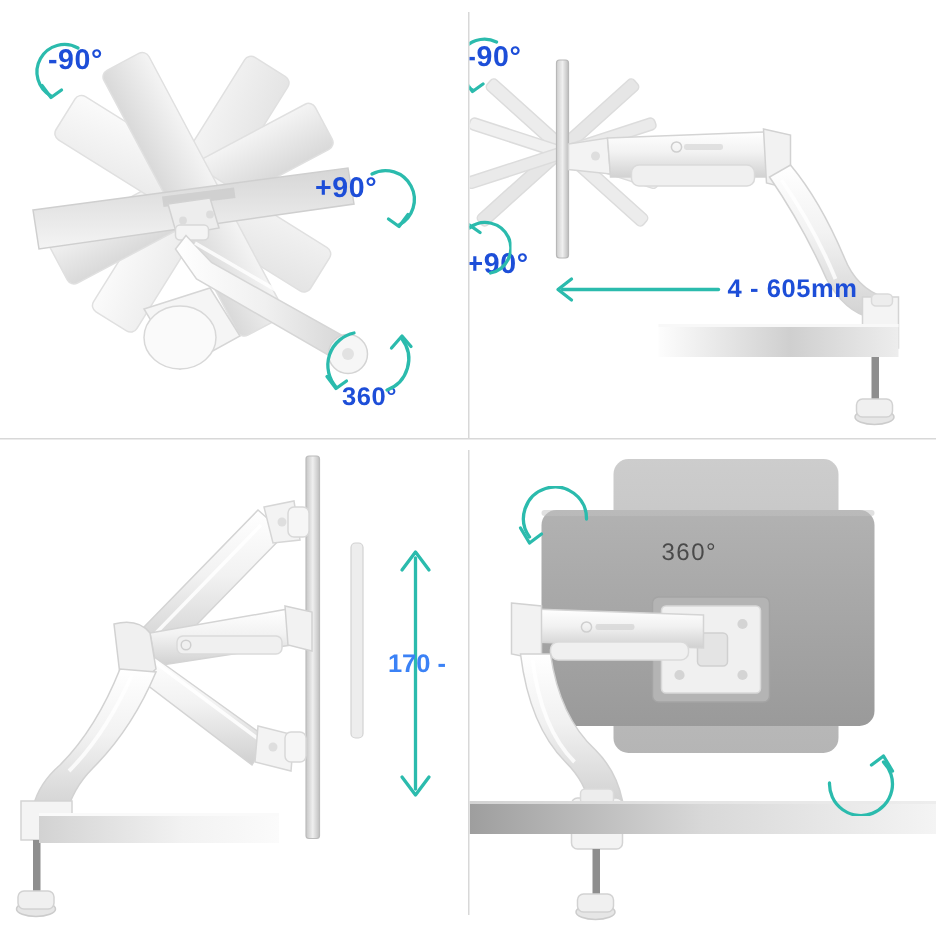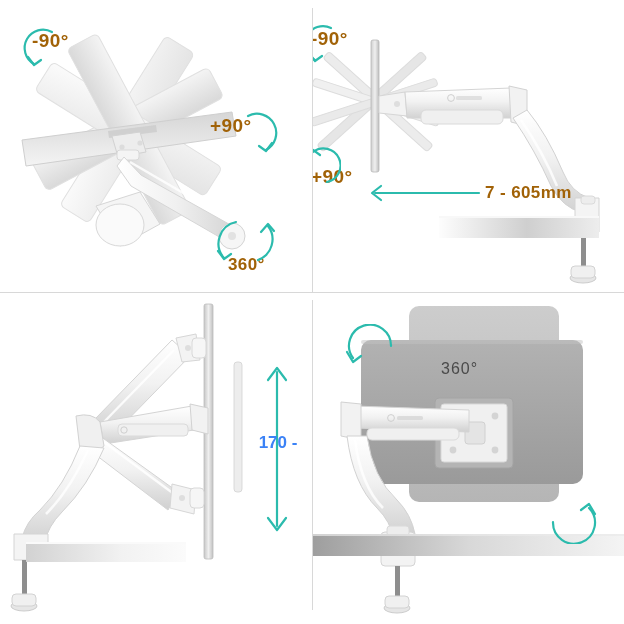--- a/index.html
+++ b/index.html
@@ -13,21 +13,21 @@
 
   .panel{position:absolute;overflow:hidden;}
   #panel-tl{left:0;top:0;width:311px;height:292px;}
   #panel-tr{left:313px;top:0;width:311px;height:292px;}
   #panel-bl{left:0;top:294px;width:311px;height:330px;}
   #panel-br{left:313px;top:294px;width:311px;height:330px;}
 
   .svgwrap{position:absolute;left:0;top:0;width:100%;height:100%;}
 
   
-  .anno{position:absolute;color:#a16207;font-weight:bold;letter-spacing:.4px;
+  .anno{position:absolute;color:#1d4ed8;font-weight:bold;letter-spacing:.4px;
         white-space:nowrap;user-select:none;}
   .anno-lg{font-size:19px;}
   .anno-md{font-size:17px;}
   .anno-360-screen{font-size:16px;color:#4a4a4a;font-weight:normal;letter-spacing:1px;}
   .anno-stack{position:absolute;color:#3b82f6;font-weight:bold;font-size:17px;
               line-height:22px;text-align:center;white-space:nowrap;}
 </style>
 </head>
 <body>
 
@@ -197,21 +197,21 @@
     <div class="anno anno-lg" style="left:-2px;top:166px;">+90°</div>
     <svg style="position:absolute;left:-12px;top:142px;" width="40" height="48" viewBox="0 0 40 48">
       <path d="M26 40 A17 17 0 1 0 12 10" fill="none" stroke="#2bbbad" stroke-width="2.2" stroke-linecap="round"></path>
       <path d="M6 16 L12 8 L19 13" fill="none" stroke="#2bbbad" stroke-width="2.2" stroke-linecap="round" stroke-linejoin="round"></path>
     </svg>
 
     <svg style="position:absolute;left:46px;top:182px;" width="122" height="22" viewBox="0 0 122 22">
       <line x1="16" y1="11" x2="120" y2="11" stroke="#2bbbad" stroke-width="2.2" stroke-linecap="round"></line>
       <path d="M22 4 L13 11 L22 18" fill="none" stroke="#2bbbad" stroke-width="2.2" stroke-linecap="round" stroke-linejoin="round"></path>
     </svg>
-    <div class="anno anno-md" style="left:172px;top:183px;">7 - 605mm</div>
+    <div class="anno anno-md" style="left:172px;top:183px;">4 - 605mm</div>
   </div>
 
   <div class="panel" id="panel-bl">
     <svg class="svgwrap" viewBox="0 0 311 330">
       <defs>
         <linearGradient id="armG3" x1="0" y1="0" x2="0" y2="1">
           <stop offset="0" stop-color="#ffffff"></stop>
             <stop offset="0.45" stop-color="#f2f2f2"></stop>
           <stop offset="1" stop-color="#d0d0d0"></stop>
         </linearGradient>

